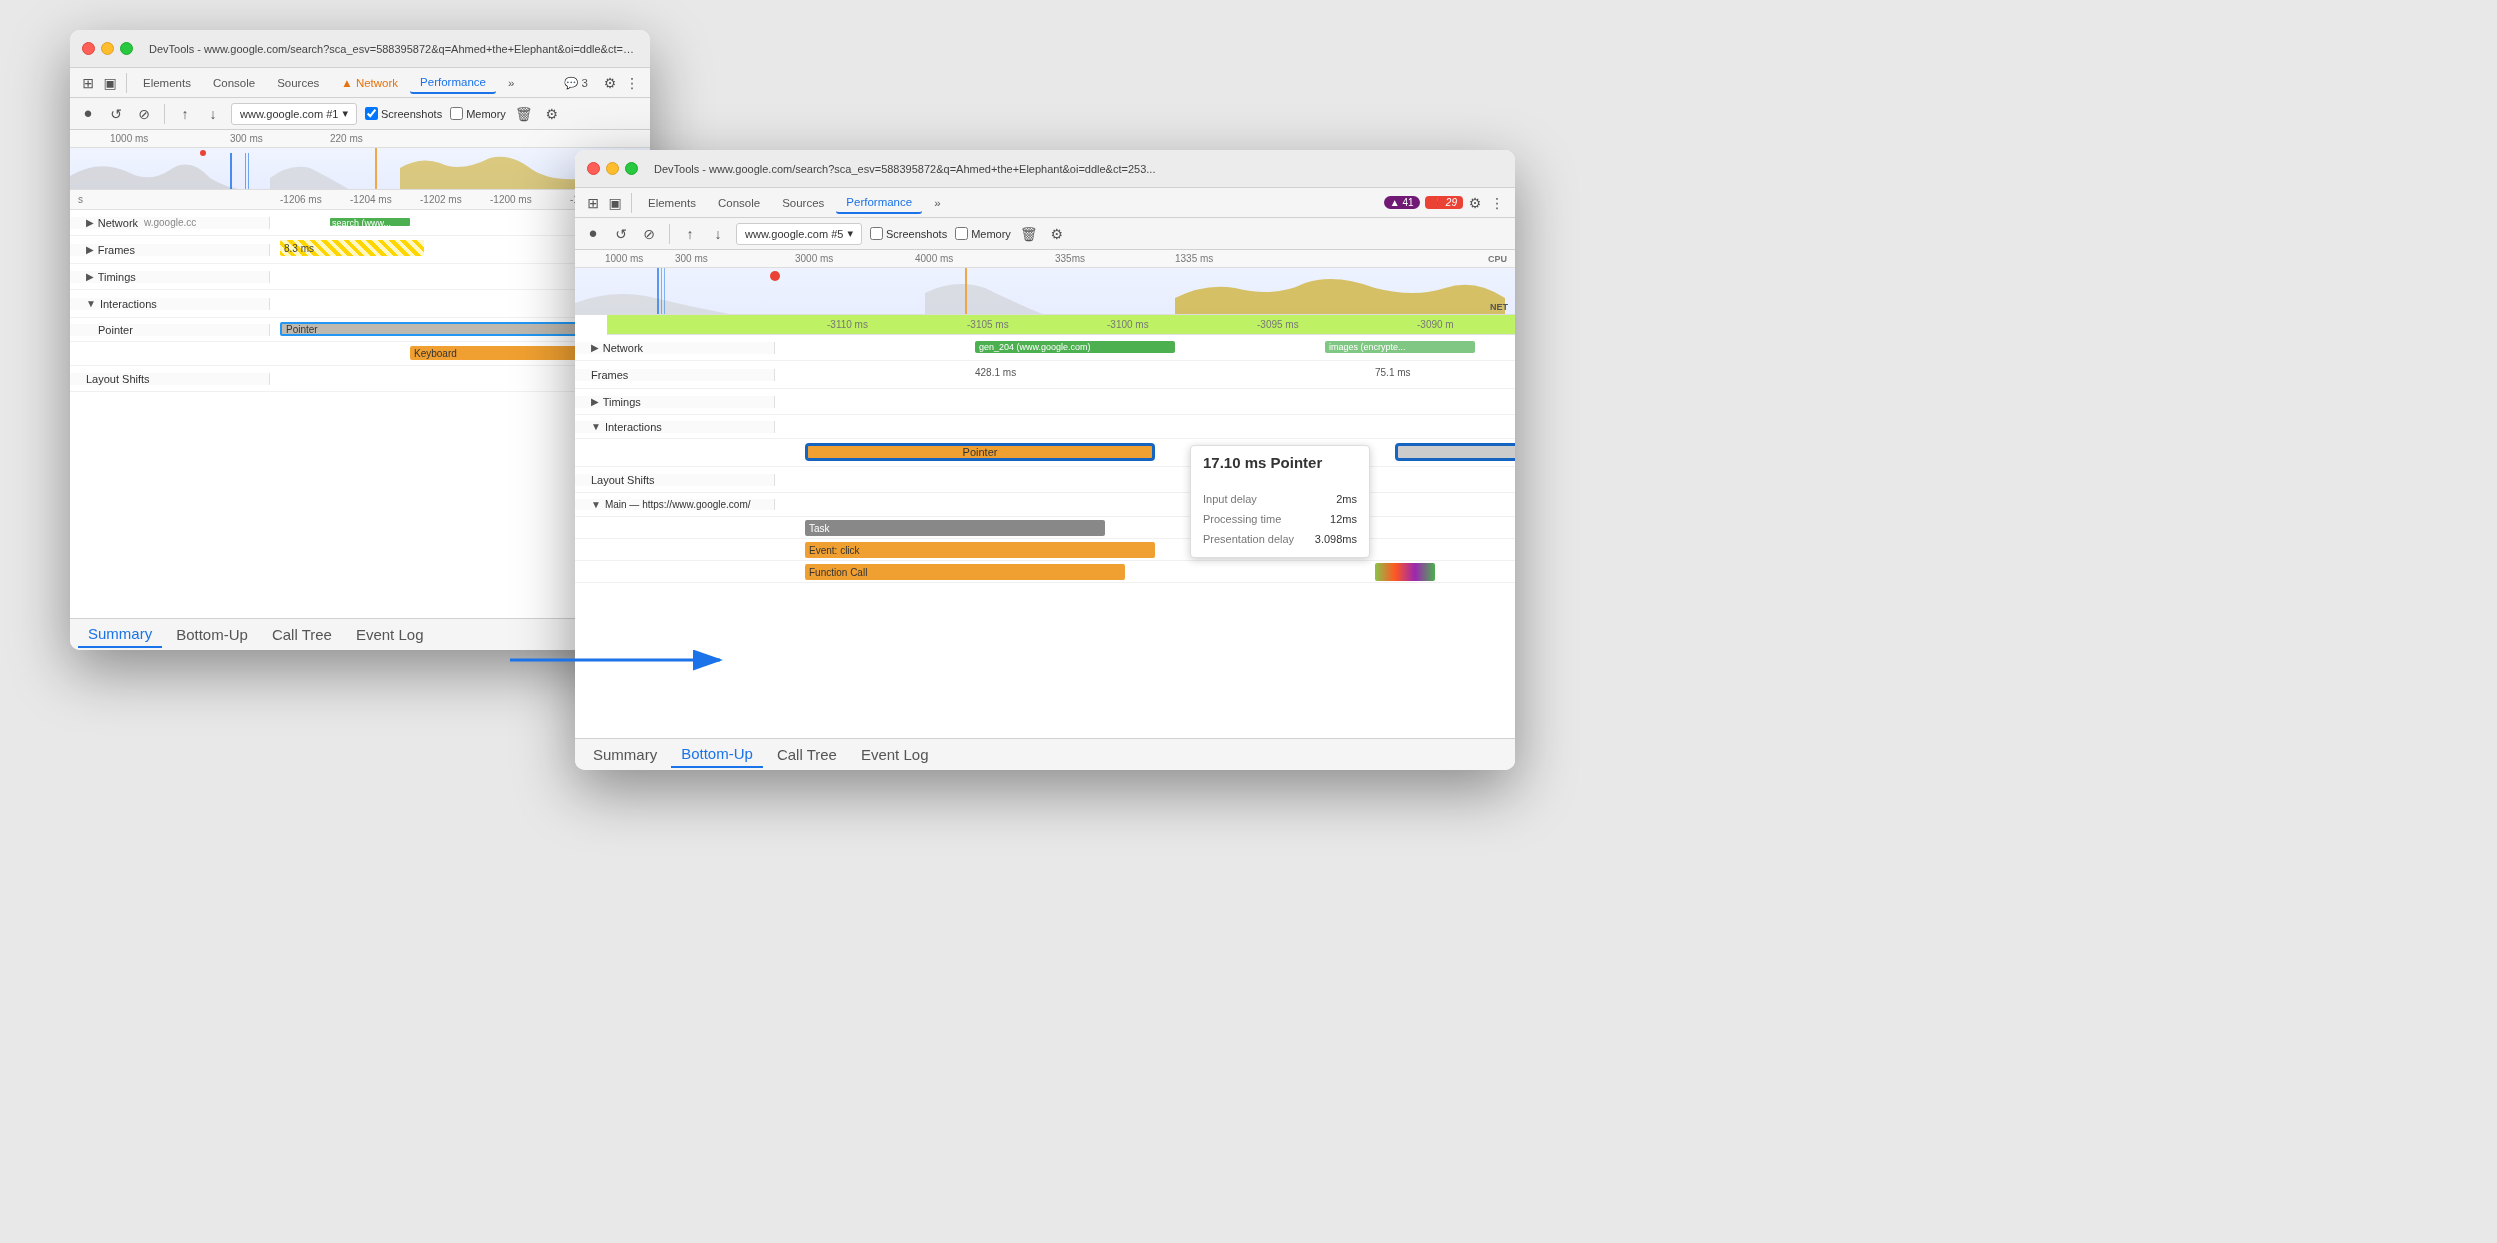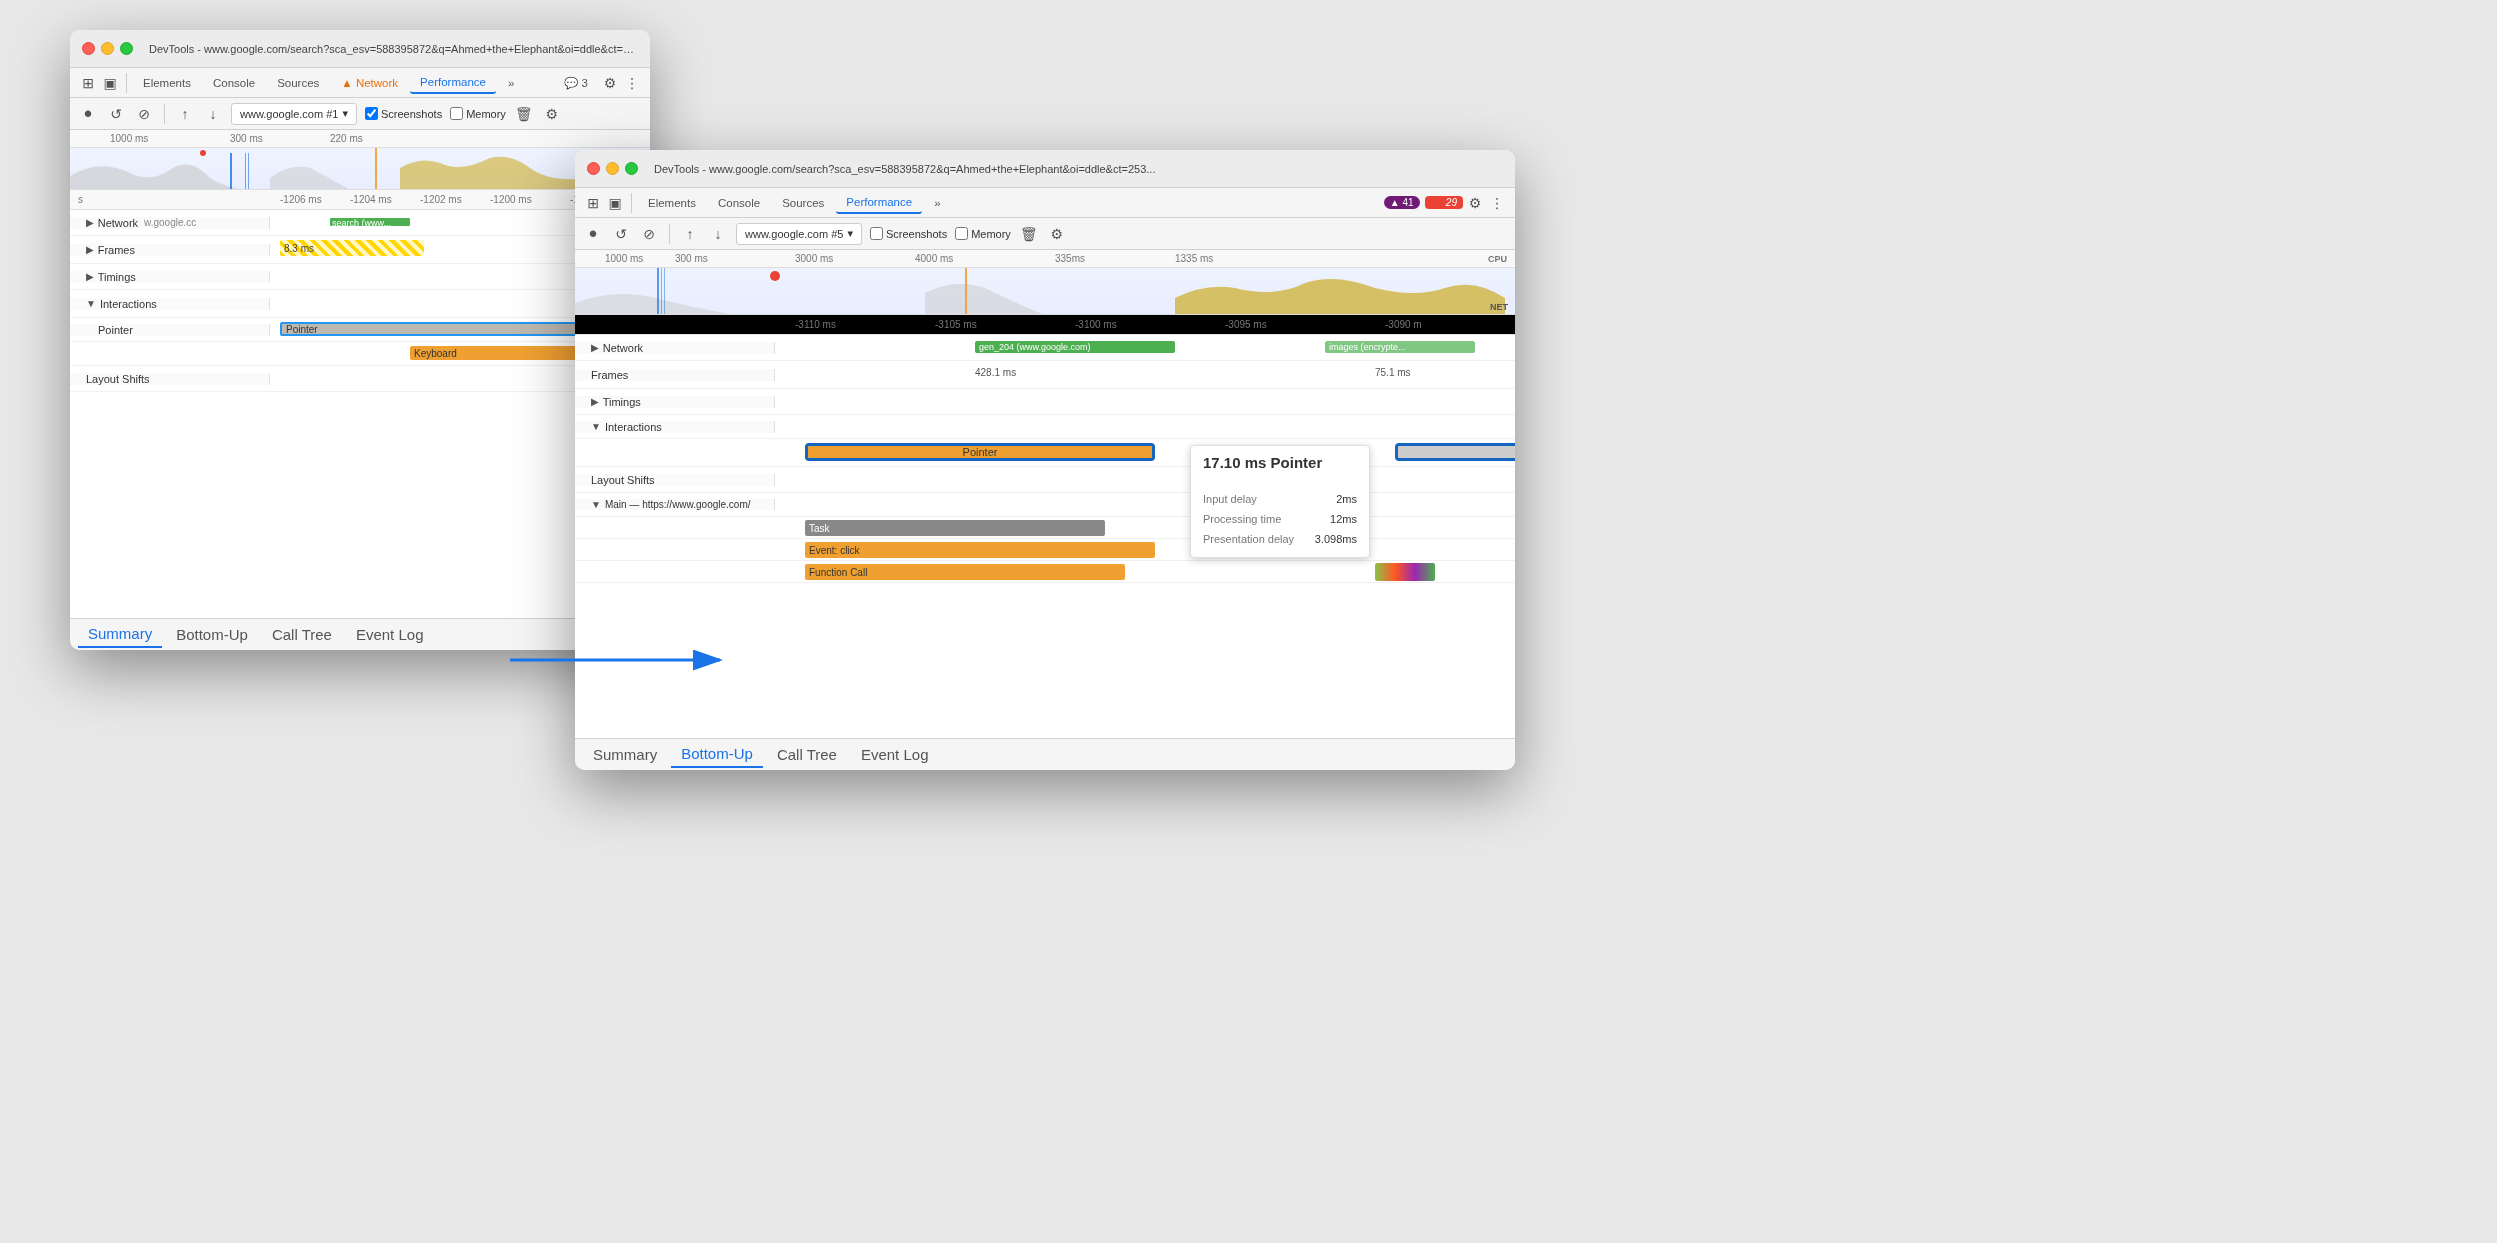--- a/index.html
+++ b/index.html
@@ -510,21 +510,21 @@
 
         <rect x="390" y="0" width="2" height="47" fill="#f0a030" opacity="0.9"></rect>
 
         <circle cx="200" cy="8" r="5" fill="#ea4335"></circle>
 
         <text x="915" y="42" font-size="9" fill="#555" font-weight="bold">NET</text>
       </svg>
     </div>
   </div>
 
-  <div style="height:20px;background:#000000;border-bottom:1px solid #e0e0e0;display:flex;align-items:center;font-size:10px;color:#777;position:relative;">
+  <div style="height:20px;background:#bef264;border-bottom:1px solid #e0e0e0;display:flex;align-items:center;font-size:10px;color:#777;position:relative;margin-left:32px;">
     <span style="position:absolute;left:220px;">-3110 ms</span>
     <span style="position:absolute;left:360px;">-3105 ms</span>
     <span style="position:absolute;left:500px;">-3100 ms</span>
     <span style="position:absolute;left:650px;">-3095 ms</span>
     <span style="position:absolute;left:810px;">-3090 m</span>
   </div>
 
   <div style="display:flex;flex-direction:column;height:calc(100% - 38px - 30px - 32px - 65px - 20px - 32px);">
 
     <div class="track-row">

